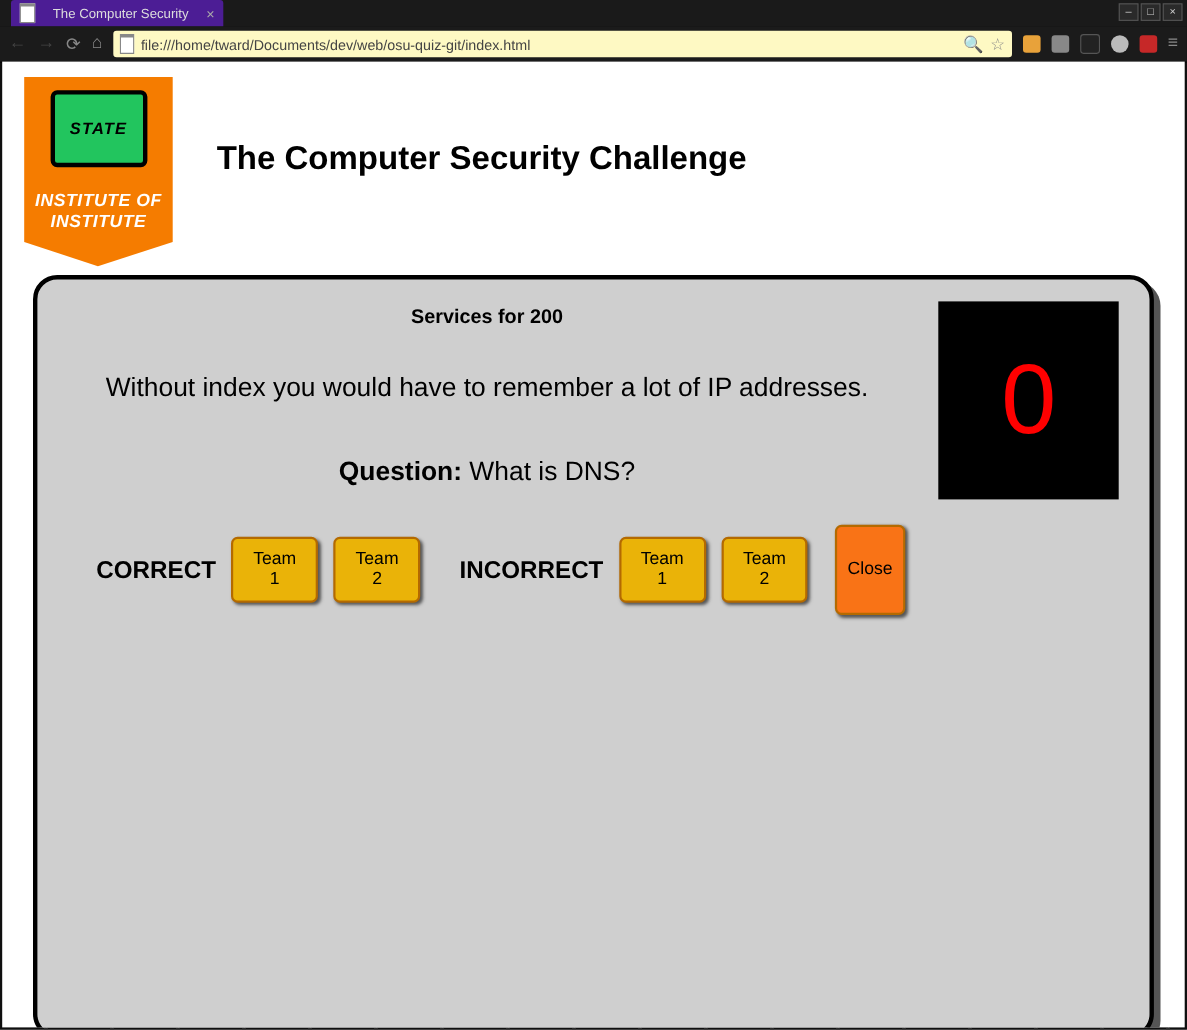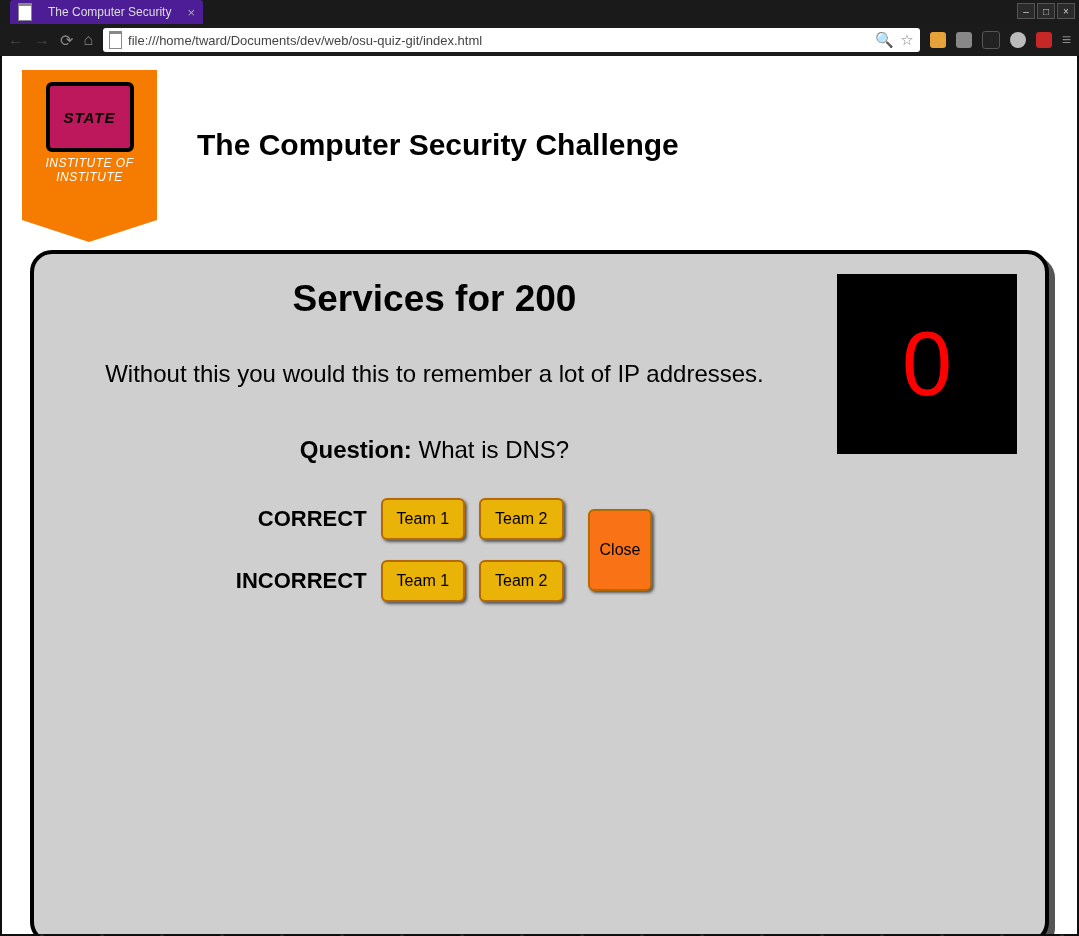--- a/index.html
+++ b/index.html
@@ -43,21 +43,21 @@
   
   .chrome-bar{
     position:absolute;top:24px;left:0;right:0;height:32px;
     background:#1b1b1b;
     display:flex;align-items:center;padding:0 8px;gap:10px;
     border-bottom:1px solid #000;
   }
   .nav-ico{color:#888;font-size:16px;cursor:pointer;}
   .nav-ico.disabled{color:#444;cursor:default;}
   .url-bar{
-    flex:1;display:flex;align-items:center;background:#ffffff;border-radius:3px;
+    flex:1;display:flex;align-items:center;background:#fef9c3;border-radius:3px;
     padding:3px 6px;gap:6px;font-size:13px;color:#444;
   }
   .page-ico{width:11px;height:14px;border:1px solid #888;border-top:3px solid #888;background:#fff;}
   .ext-ico{width:16px;height:16px;border-radius:3px;display:inline-block;}
   
   .viewport{
     position:absolute;top:56px;left:2px;right:2px;bottom:2px;
     background:#fff;overflow:hidden;
   }
   .page{
@@ -69,47 +69,47 @@
   .logo{
     width:135px;height:150px;background:#f57c00;
     position:relative;text-align:center;color:#fff;
   }
   .logo:after{
     content:"";position:absolute;left:0;bottom:-22px;
     border-left:67px solid transparent;border-right:68px solid transparent;
     border-top:22px solid #f57c00;
   }
   .logo-shield{
-    margin:12px auto 4px;width:80px;height:62px;border:4px solid #000;border-radius:6px;
-    background:#be185d;position:relative;overflow:hidden;
+    margin:12px auto 21px;width:80px;height:62px;border:4px solid #000;border-radius:6px;
+    background:#22c55e;position:relative;overflow:hidden;
     display:flex;align-items:center;justify-content:center;
   }
   .logo-shield span{font-weight:900;font-size:15px;color:#000;letter-spacing:1px;font-style:italic;}
-  .logo-txt{font-size:12px;font-weight:400;font-style:italic;letter-spacing:.5px;line-height:1.2;}
+  .logo-txt{font-size:16px;font-weight:700;font-style:italic;letter-spacing:.5px;line-height:1.2;}
   h1.title{font-size:30px;font-weight:700;margin:0;}
   
   .card{
     margin:30px 8px 0 8px;
     background:#cfcfcf;
     border:4px solid #000;border-radius:22px;
     box-shadow:6px 6px 0 #555;
     min-height:640px;
     padding:18px 28px 28px 28px;
     position:relative;
   }
   .card-inner{
     display:flex;gap:30px;align-items:flex-start;
   }
   .q-area{flex:1;text-align:center;}
-  .cat{font-size:37px;font-weight:700;margin:6px 0 40px;}
+  .cat{font-size:18px;font-weight:700;margin:6px 0 40px;}
   .clue{font-size:24px;margin:0 0 48px;}
   .answer{font-size:24px;margin:0 0 34px;}
   .answer b{font-weight:700;}
   .btn-rows{display:flex;align-items:center;justify-content:center;gap:24px;}
-  .row-stack{display:flex;flex-direction:column;gap:20px;}
+  .row-stack{display:flex;flex-direction:row;gap:32px;}
   .row{display:flex;align-items:center;gap:14px;}
   .row-label{font-size:22px;font-weight:700;width:150px;text-align:right;}
   .btn{
     background:#eab308;border:2px solid #b46a00;border-radius:6px;
     box-shadow:2px 2px 3px #555;
     padding:10px 14px;font-size:16px;cursor:pointer;
   }
   .btn.close{background:#f97316;padding:30px 10px;}
   .timer{
     width:180px;height:180px;background:#000;color:#f00;
@@ -166,21 +166,21 @@
         <div class="logo-txt">INSTITUTE OF</div>
         <div class="logo-txt">INSTITUTE</div>
       </div>
       <h1 class="title">The Computer Security Challenge</h1>
     </div>
 
     <div class="card">
       <div class="card-inner">
         <div class="q-area">
           <div class="cat">Services for 200</div>
-          <p class="clue">Without this you would this to remember a lot of IP addresses.</p>
+          <p class="clue">Without index you would have to remember a lot of IP addresses.</p>
           <p class="answer">
             <b>Question:</b>
             <span>What is DNS?</span>
           </p>
 
           <div class="btn-rows">
             <div class="row-stack">
               <div class="row">
                 <span class="row-label">CORRECT</span>
                 <button class="btn">Team 1</button>

